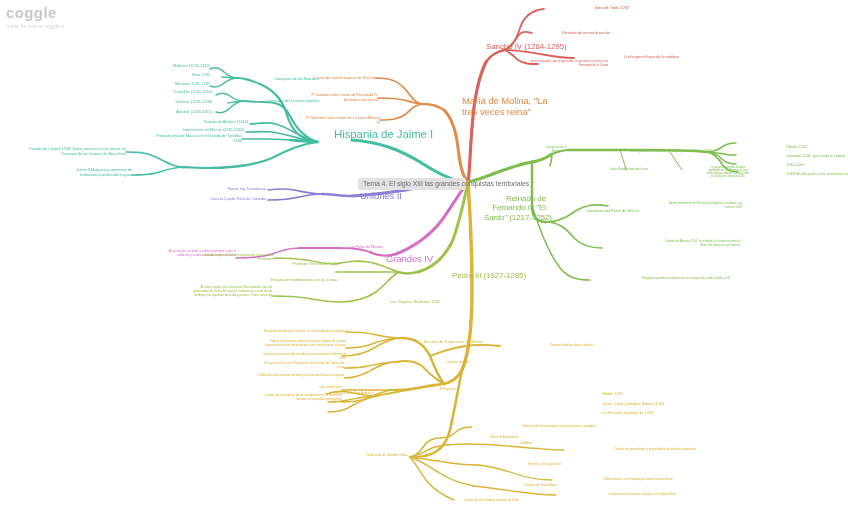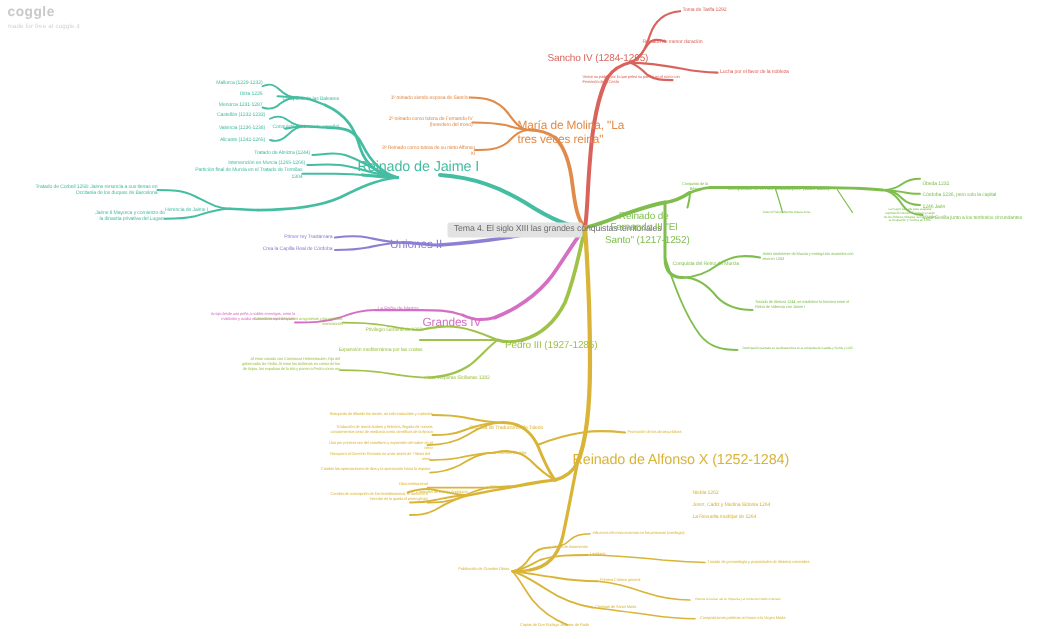--- a/index.html
+++ b/index.html
@@ -14,40 +14,40 @@
   #canvas{position:absolute;left:0;top:0;width:848px;height:511px;}
   svg.links{position:absolute;left:0;top:0;width:848px;height:511px;pointer-events:none;}
   .node{
     position:absolute;
     white-space:pre;
     line-height:1.18;
     letter-spacing:-0.1px;
   }
   
   #logo{position:absolute;left:6px;top:4px;}
-  #logo .brand{font-size:11px;color:#c9c9c9;font-weight:bold;letter-spacing:.4px;}
+  #logo .brand{font-size:15px;color:#c9c9c9;font-weight:bold;letter-spacing:.4px;}
   #logo .sub{font-size:5px;color:#d2d2d2;margin-top:2px;letter-spacing:.1px;}
 
   
   .root{
     font-size:7px;color:#6f6f6f;
     background:#e2e2e2;
     border-radius:2px;
     padding:2px 5px;
     text-align:center;
   }
   
   .t-xl{font-size:11.5px;}
   .t-lg{font-size:9.5px;}
   .t-md{font-size:8px;}
   .t-xs{font-size:4.1px;}
   .t-xxs{font-size:3.2px;}
   .t-tiny{font-size:2.6px;}
   .ar{text-align:right;}
-  .al{text-align:left;}
+  .al{text-align:right;margin-left:48px;}
   .ac{text-align:center;}
 
   
   .c-teal{color:#45bda2;}
   .c-red{color:#d9635c;}
   .c-orange{color:#e08b4a;}
   .c-green{color:#7fbe4e;}
   .c-yellow{color:#d9b437;}
   .c-purple{color:#8d7fd4;}
   .c-pink{color:#d46fc3;}
@@ -175,21 +175,21 @@
     </g>
   </svg>
 
   <div id="logo">
     <div class="brand">coggle</div>
     <div class="sub">made for free at coggle.it</div>
   </div>
 
   <div class="node root" style="left:358px;top:178px;width:98px;">Tema 4. El siglo XIII las grandes conquistas territoriales</div>
 
-  <div class="node t-xl c-teal al" style="left:286px;top:128px;">Reinado de Jaime I</div>
+  <div class="node t-xl c-teal al" style="left:286px;top:128px;">Hispania de Jaime I</div>
 
   <div class="node t-xs c-teal al" style="left:226px;top:77px;">Conquista de las Baleares</div>
   <div class="node t-xs c-teal ar" style="left:150px;top:64px;width:60px;">Mallorca (1229-1232)</div>
   <div class="node t-xs c-teal ar" style="left:150px;top:73px;width:60px;">Ibiza 1235</div>
   <div class="node t-xs c-teal ar" style="left:148px;top:82px;width:62px;">Menorca 1231-1287</div>
 
   <div class="node t-xs c-teal al" style="left:218px;top:99px;">Conquista del Levante español</div>
   <div class="node t-xs c-teal ar" style="left:148px;top:90px;width:64px;">Castellón (1232-1233)</div>
   <div class="node t-xs c-teal ar" style="left:148px;top:100px;width:64px;">Valencia (1236-1238)</div>
   <div class="node t-xs c-teal ar" style="left:148px;top:110px;width:64px;">Alicante (1242-1265)</div>
@@ -213,21 +213,21 @@
   <div class="node t-xs c-orange ar" style="left:294px;top:116px;width:86px;">3º Reinado como tutora de su nieto Alfonso
 XI</div>
 
   <div class="node t-md c-red al" style="left:438px;top:42px;">Sancho IV (1284-1295)</div>
   <div class="node t-xs c-red al" style="left:546px;top:6px;">Toma de Tarifa 1292</div>
   <div class="node t-xs c-red al" style="left:514px;top:31px;">Reinado de menor duración</div>
   <div class="node t-xs c-red al" style="left:576px;top:55px;">Lucha por el favor de la nobleza</div>
   <div class="node t-xxs c-red al" style="left:466px;top:60px;width:94px;">Vence su padre, por lo que pelea su puesto en el trono con
 Fernando de la Cerda</div>
 
-  <div class="node t-md c-green ac" style="left:484px;top:168px;width:62px;">Reinado de
+  <div class="node t-md c-green ac" style="left:484px;top:194px;width:62px;text-align:right;">Reinado de
 Fernando III "El
 Santo" (1217-1252)</div>
 
   <div class="node t-xxs c-green ac" style="left:536px;top:146px;width:40px;">Conquista de la
 Bética</div>
   <div class="node t-xs c-green al" style="left:582px;top:149px;">Conquistas en el Alto Guadalquivir (1224-1230)</div>
   <div class="node t-xs c-green al" style="left:738px;top:145px;">Úbeda 1232</div>
   <div class="node t-xs c-green al" style="left:738px;top:154px;">Córdoba 1236, pero solo la capital</div>
   <div class="node t-xs c-green al" style="left:738px;top:163px;">1246 Jaén</div>
   <div class="node t-xs c-green al" style="left:738px;top:172px;">1248 Sevilla junto a los territorios circundantes</div>
@@ -257,21 +257,20 @@
   <div class="node t-md c-olive al" style="left:404px;top:271px;">Pedro III (1927-1285)</div>
   <div class="node t-xs c-olive ar" style="left:278px;top:262px;width:60px;">Privilegio General de 1283</div>
   <div class="node t-xxs c-olive ar" style="left:196px;top:254px;width:78px;">Convierten así las Uniones aragonesas y los periodos
 mandatarios</div>
   <div class="node t-xs c-olive ar" style="left:262px;top:278px;width:76px;">Expansión mediterránea por las costas</div>
   <div class="node t-xs c-olive al" style="left:342px;top:300px;">Las Vísperas Sicilianas 1282</div>
   <div class="node t-xxs c-olive ar" style="left:166px;top:286px;width:106px;">Al estar casado con Constanza Hohenstaufen, hija del
 gobernador de Sicilia. Al estar los sicilianos en contra de los
 de Anjou, los expulsan de la isla y ponen a Pedro como rey</div>
 
-  <div class="node t-xl c-yellow al" style="left:458px;top:362px;">Reinado de Alfonso X (1252-1284)</div>
 
   <div class="node t-xxs c-yellow ar" style="left:290px;top:392px;width:84px;">Conquista de la Baja Andalucía</div>
   <div class="node t-xs c-yellow al" style="left:554px;top:392px;">Niebla 1262</div>
   <div class="node t-xs c-yellow al" style="left:554px;top:402px;">Jerez, Cadiz y Medina Sidonia 1264</div>
   <div class="node t-xs c-yellow al" style="left:554px;top:411px;">La Revuelta mudéjar de 1264</div>
 
   <div class="node t-xs c-yellow al" style="left:376px;top:340px;">Escuela de Traductores de Toledo</div>
   <div class="node t-xxs c-yellow ar" style="left:234px;top:330px;width:112px;">Búsqueda de difundir los textos, no solo traducidos y copiados</div>
   <div class="node t-xxs c-yellow ar" style="left:234px;top:340px;width:112px;">Traducción de textos árabes y hebreos, llegada de nuevos
 conocimientos tanto de medicina como científicos de la época</div>

